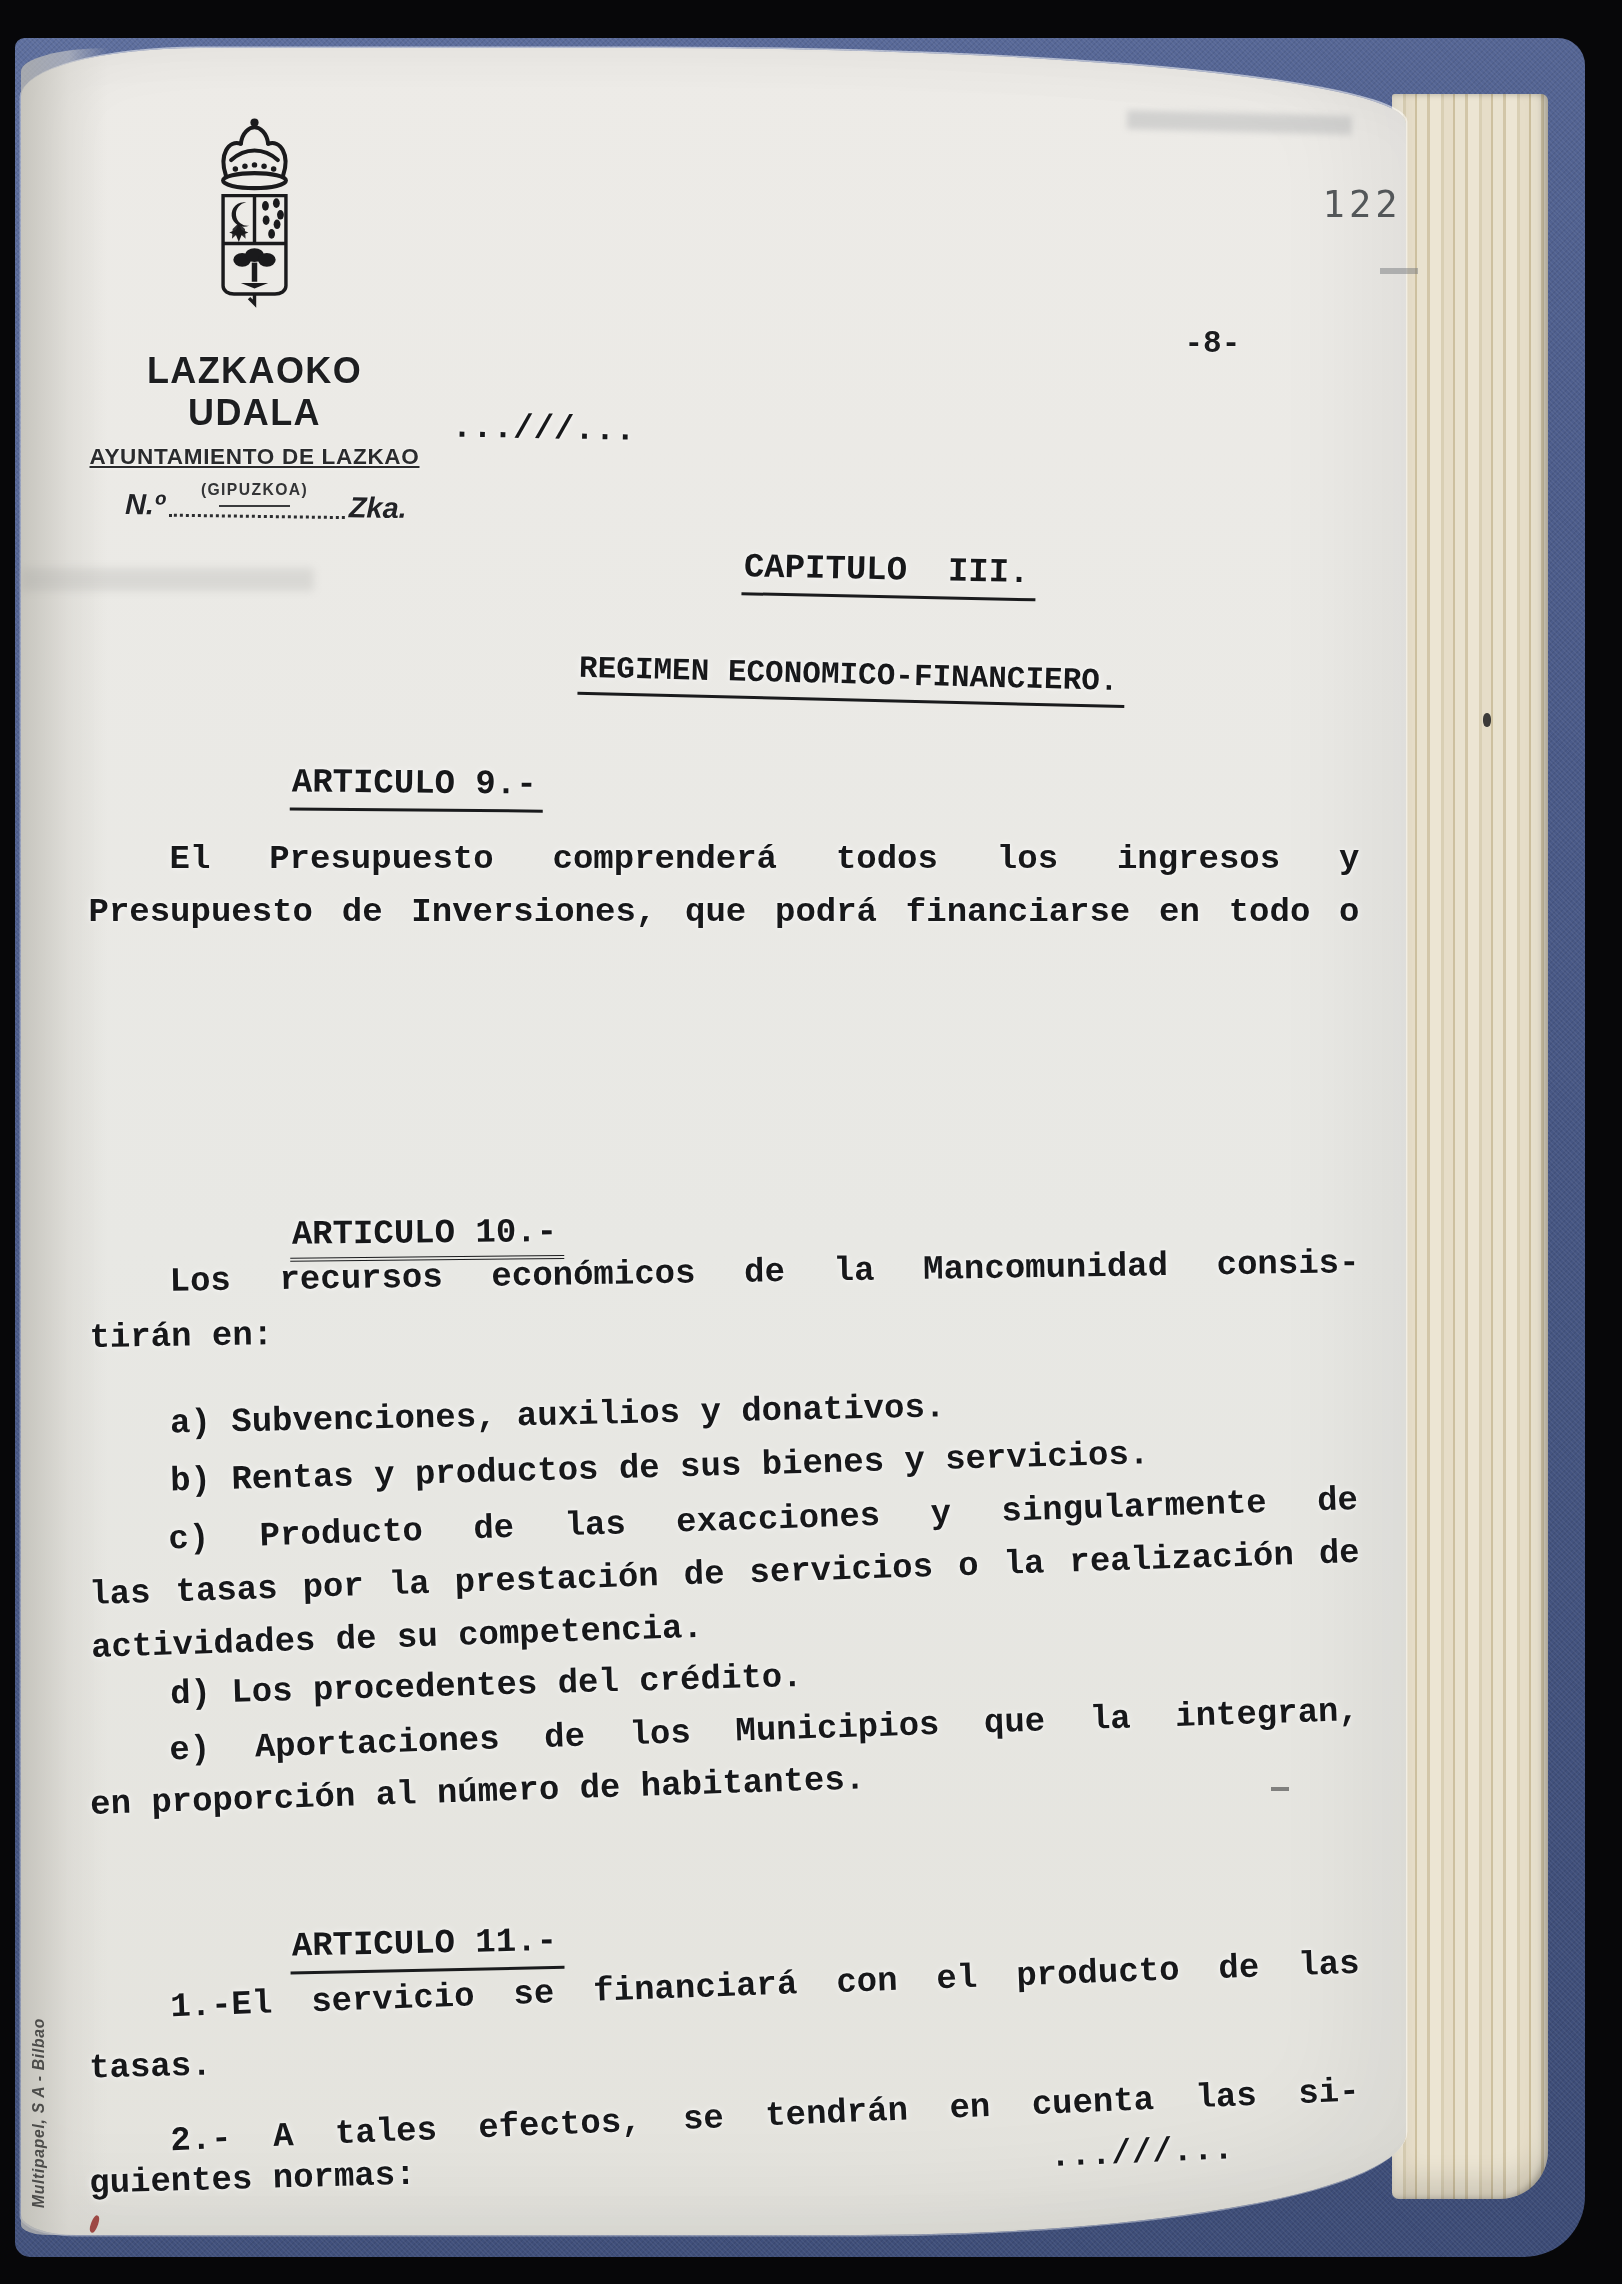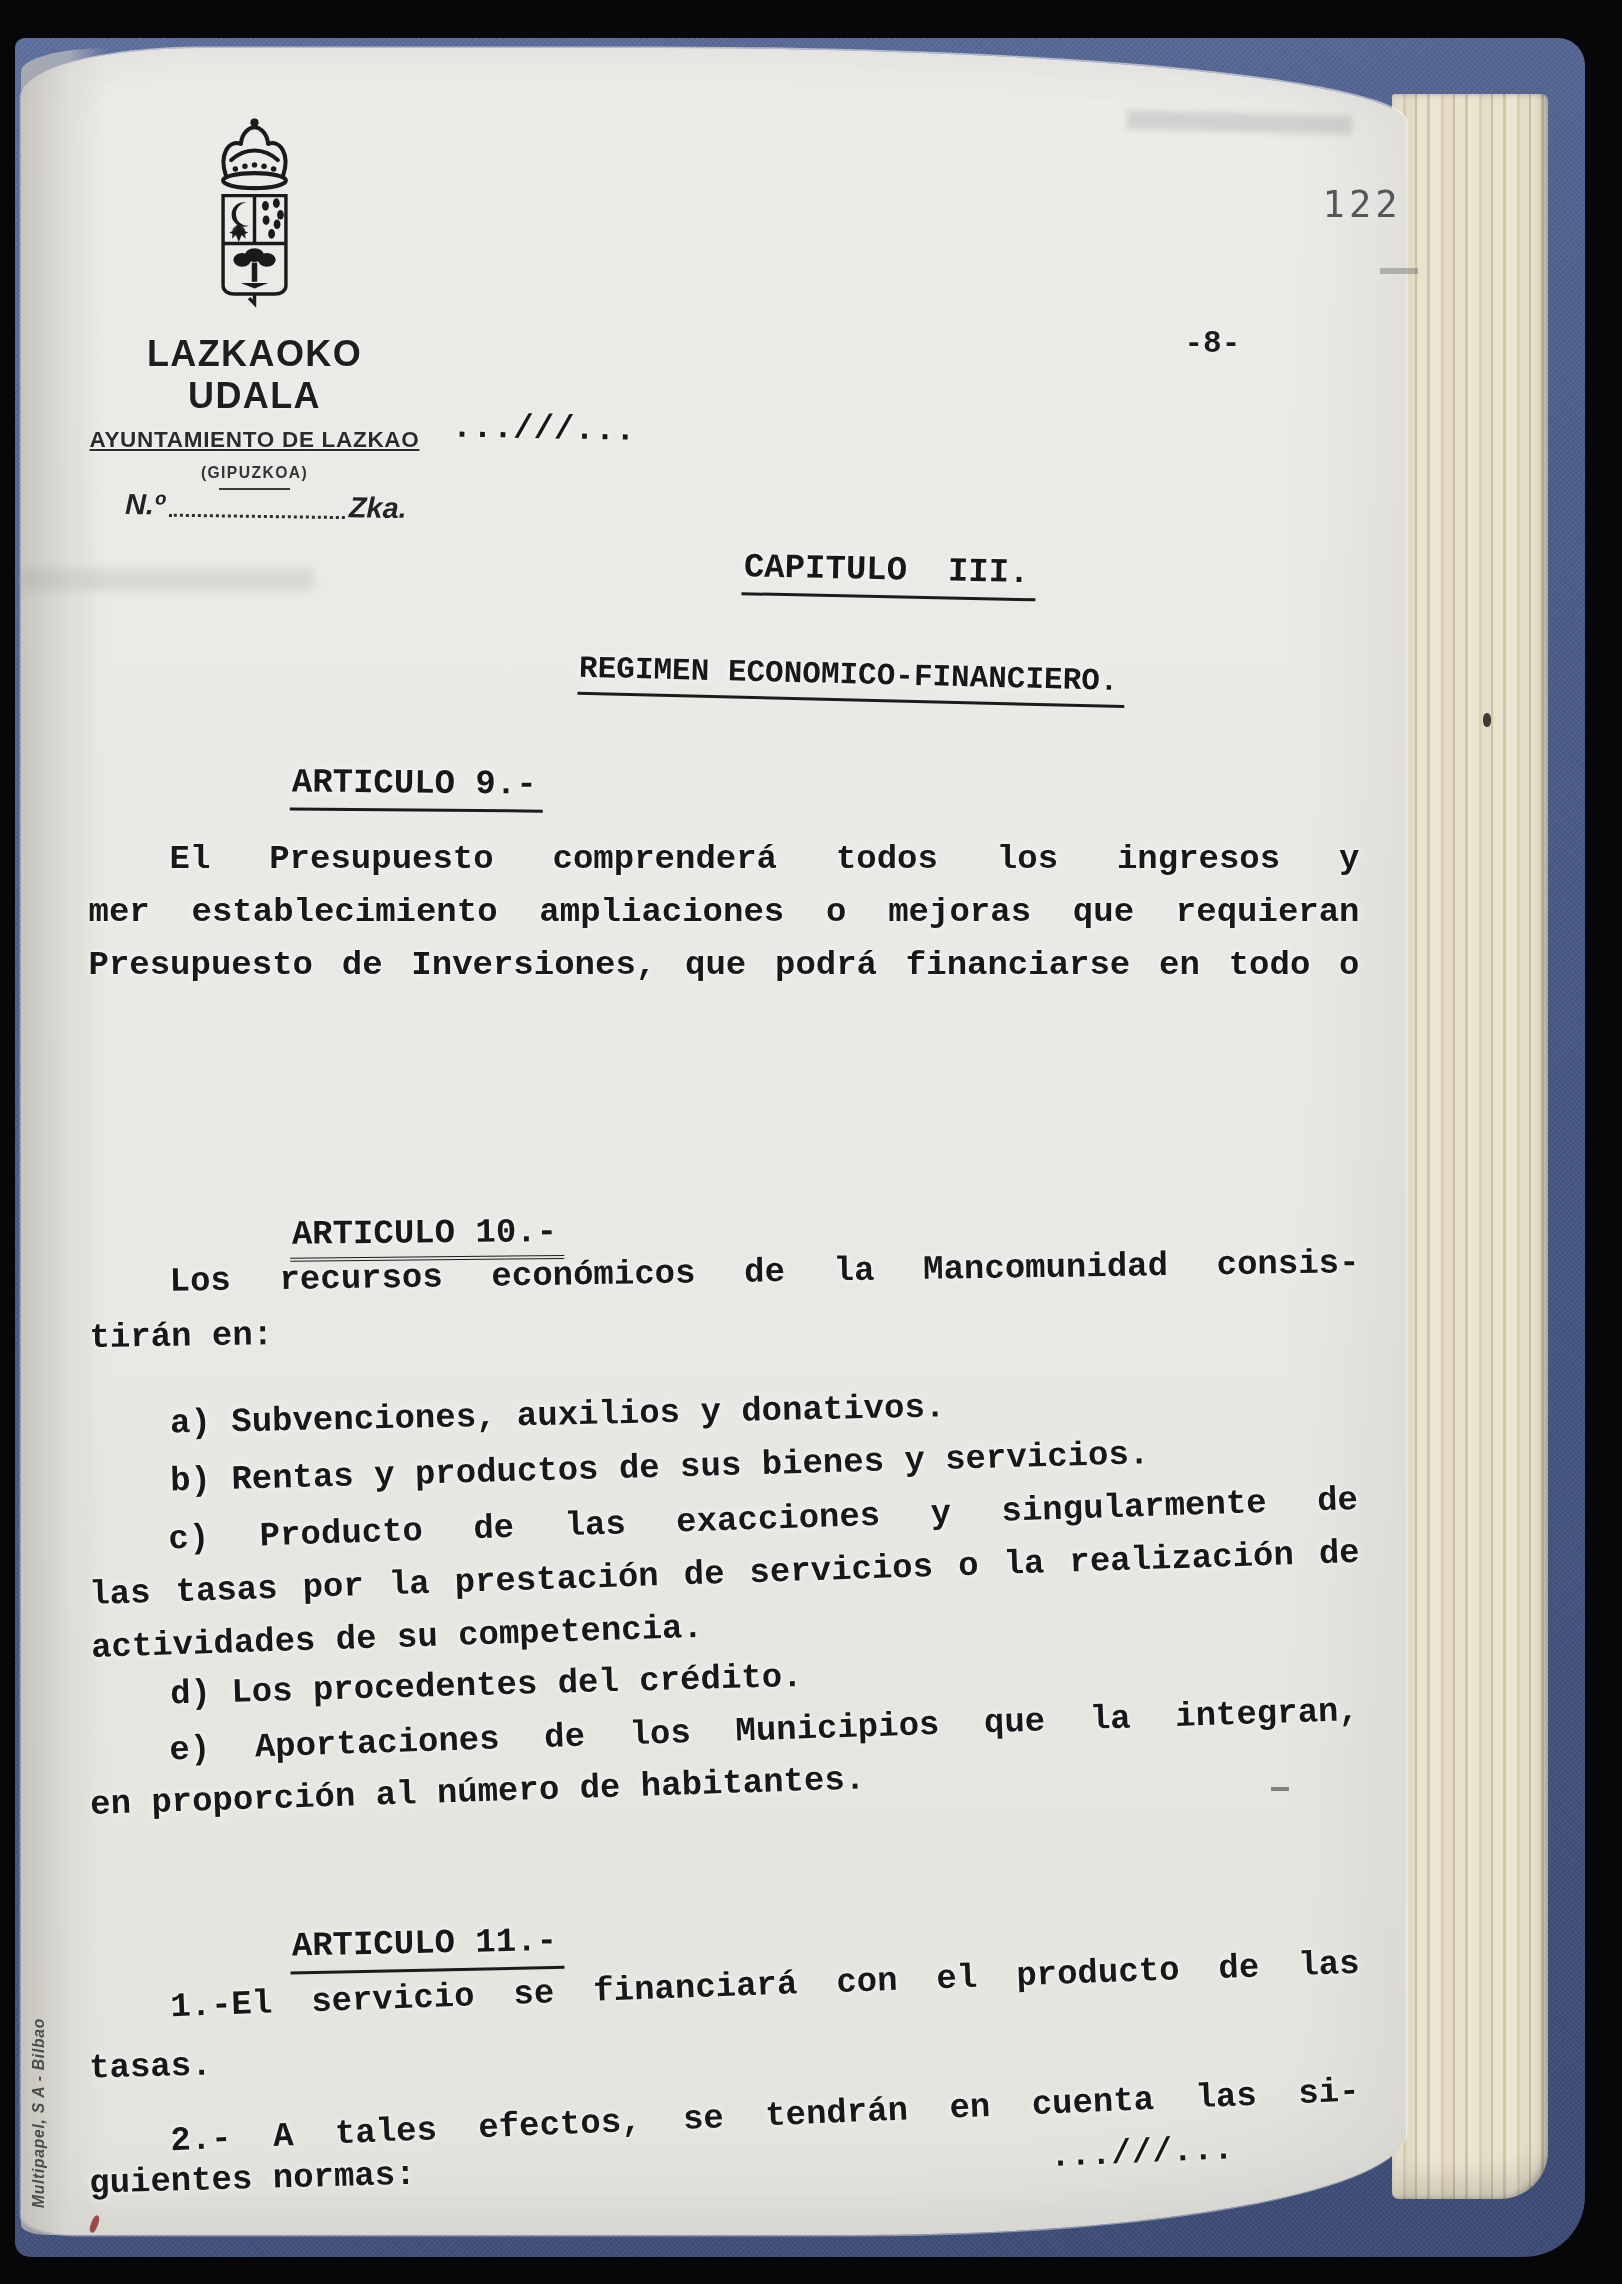--- a/index.html
+++ b/index.html
@@ -33,21 +33,21 @@
   .tw{position:absolute;font-family:"Liberation Mono",monospace;font-weight:bold;
       color:#17181a;font-size:34px;line-height:53px;white-space:pre;
       text-shadow:0 0 3.4px rgba(255,255,255,.95),0 0 8.2px rgba(255,255,255,.55);}
   .blk{left:68px;width:1271px;white-space:normal;}
   .lnj{text-align:justify;text-align-last:justify;}
   .ind{text-indent:81px;}
   .uline{border-bottom:3.4px solid #1a1b1d;padding:0 6.8px 5.5px 1.4px;}
   .duline{border-bottom:4.8px double #1a1b1d;padding:0 6.8px 4.1px 1.4px;}
   
   #letterhead{position:absolute;left:60px;top:67px;width:348px;text-align:center;color:#1d1e20;}
-  #org-eu{font-size:36px;font-weight:bold;letter-spacing:1.4px;margin-top:11px;
+  #org-eu{font-size:36px;font-weight:bold;letter-spacing:1.4px;margin-top:28px;
           text-shadow:0 0 2.7px rgba(255,255,255,.9);}
   #org-es{font-size:22.5px;font-weight:bold;letter-spacing:0.7px;margin-top:9.6px;color:#2a2b2d;
           text-shadow:0 0 2.7px rgba(255,255,255,.9);text-decoration:underline;}
   #org-prov{font-size:15.7px;font-weight:bold;letter-spacing:1.4px;margin-top:11px;color:#333436;}
   #prov-rule{width:71px;border-top:2.7px solid #3a3b3d;margin:6.8px auto 0;}
   #ref-row{position:absolute;left:104px;top:442px;display:flex;align-items:flex-end;
            font-style:italic;font-weight:bold;color:#222326;font-size:29px;
            text-shadow:0 0 2.7px rgba(255,255,255,.9);}
   #ref-dots{display:inline-block;width:176px;border-bottom:3.4px dotted #2c2d2f;margin:0 4.1px 5.5px;}
   
@@ -132,21 +132,20 @@
     </div>
     <div class="tw" style="left:445px;top:546px;transform:rotate(1.4deg);font-size:31px;">
       <span class="uline">REGIMEN ECONOMICO-FINANCIERO.</span>
     </div>
 
     <div class="tw" style="left:147px;top:656px;transform:rotate(.5deg);">
       <span class="uline">ARTICULO 9.-</span>
     </div>
     <div class="tw blk" style="top:756px;margin-top:29px;">
       <div class="lnj ind">El Presupuesto comprenderá todos los ingresos y</div>
-      <div class="lnj">mer establecimiento ampliaciones o mejoras que requieran</div>
       <div class="lnj">Presupuesto de Inversiones, que podrá financiarse en todo o</div>
     </div>
 
     <div class="tw" style="left:147px;top:1107px;transform:rotate(-.6deg);">
       <span class="duline">ARTICULO 10.-</span>
     </div>
     <div class="tw blk" style="top:1198px;line-height:55px;transform:rotate(-.9deg);">
       <div class="lnj ind">Los recursos económicos de la Mancomunidad consis-</div>
       <div>tirán en:</div>
     </div>

